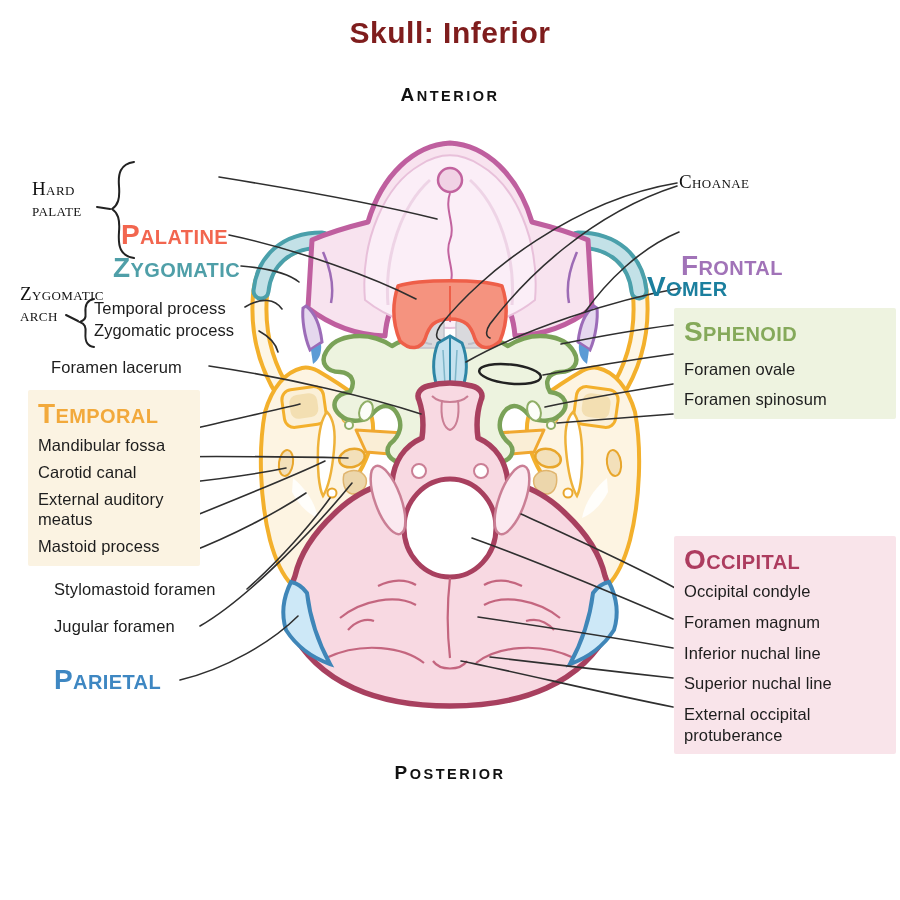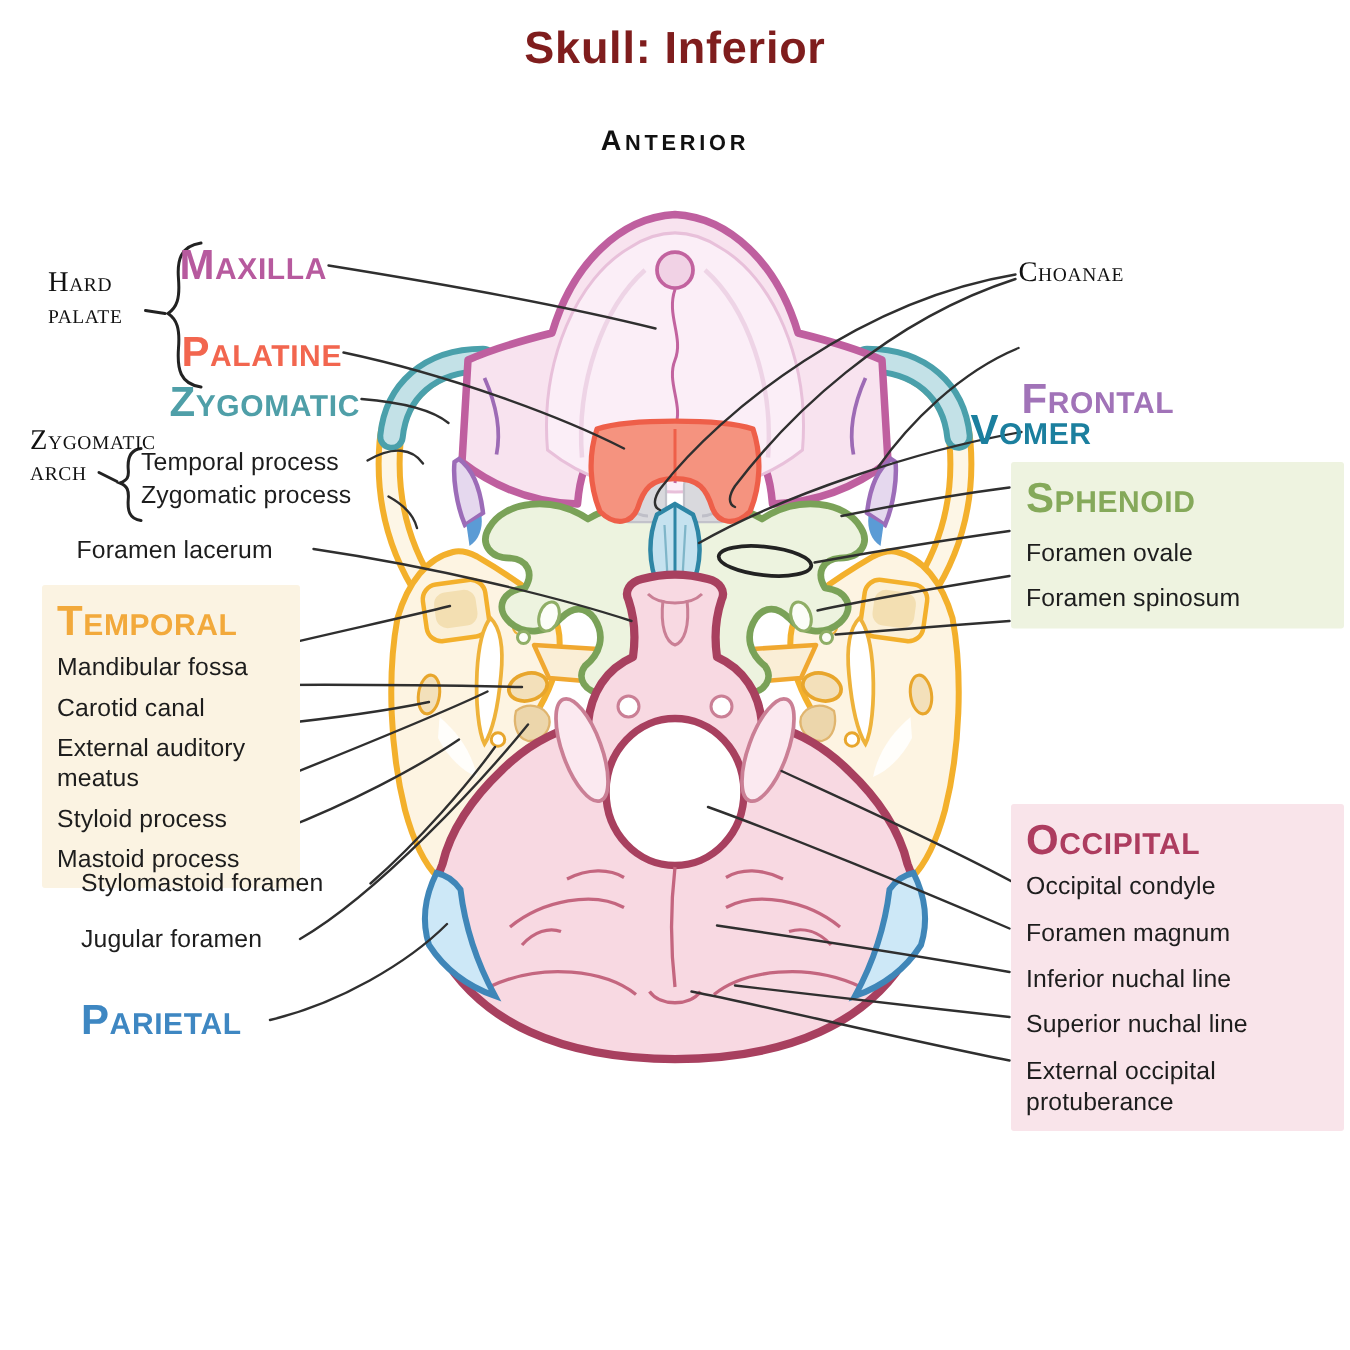--- a/index.html
+++ b/index.html
@@ -154,36 +154,35 @@
       <path d="M 677,589 C 625,561 560,532 521,514"></path>
       <path d="M 673,619 C 610,592 522,556 472,538"></path>
       <path d="M 673,648 C 612,637 532,625 478,617"></path>
       <path d="M 673,678 C 610,671 542,663 490,657"></path>
       <path d="M 673,707 C 602,693 512,671 461,661"></path>
     </g>
   </svg>
 
   <div class="lbl title" style="top: 16px; left: 0px; color: #7f1d1d;">Skull: Inferior</div>
   <div class="lbl orient" style="top:84px;left:0;">Anterior</div>
+  <div class="lbl orient" style="top:762px;left:0;">Posterior</div>
 
   <div class="lbl serif-sc" style="left:32px;top:178px;width:78px;">Hard palate</div>
-  <div class="lbl bone-label alignR" style="left: 60px; top: 159px; width: 158px; color: rgb(183, 90, 158);">Maxilla</div>
   <div class="lbl bone-label alignR" style="left: 60px; top: 217px; width: 168px; color: rgb(242, 102, 79);">Palatine</div>
   <div class="lbl bone-label alignR" style="left: 60px; top: 250px; width: 180px; color: rgb(79, 159, 168);">Zygomatic</div>
   <div class="lbl serif-sc" style="left:20px;top:283px;width:96px;">Zygomatic arch</div>
   <div class="lbl feat" style="left:94px;top:298px;">Temporal process</div>
   <div class="lbl feat" style="left:94px;top:320px;">Zygomatic process</div>
   <div class="lbl feat" style="left:51px;top:357px;">Foramen lacerum</div>
 
   <div class="panel" style="left: 28px; top: 390px; width: 172px; background-color: rgb(251, 243, 226);">
     <div class="bone-label" style="color: rgb(242, 169, 59);">Temporal</div>
     <div class="feat">Mandibular fossa</div>
     <div class="feat" style="margin-top:6px;">Carotid canal</div>
     <div class="feat" style="margin-top:6px;">External auditory meatus</div>
-    <div class="feat" style="margin-top:6px;">Styloid process</div>
     <div class="feat" style="margin-top:6px;">Mastoid process</div>
   </div>
 
   <div class="lbl feat" style="left:54px;top:579px;">Stylomastoid foramen</div>
   <div class="lbl feat" style="left:54px;top:616px;">Jugular foramen</div>
   <div class="lbl bone-label" style="left: 54px; top: 662px; color: rgb(62, 135, 194);">Parietal</div>
 
   <div class="lbl serif-sc" style="left:679px;top:171px;">Choanae</div>
   <div class="lbl bone-label" style="left: 681px; top: 213px; color: rgb(161, 115, 184); margin-top: 35px;">Frontal</div>
   <div class="lbl bone-label" style="left: 647px; top: 269px; color: rgb(27, 127, 158);">Vomer</div>

